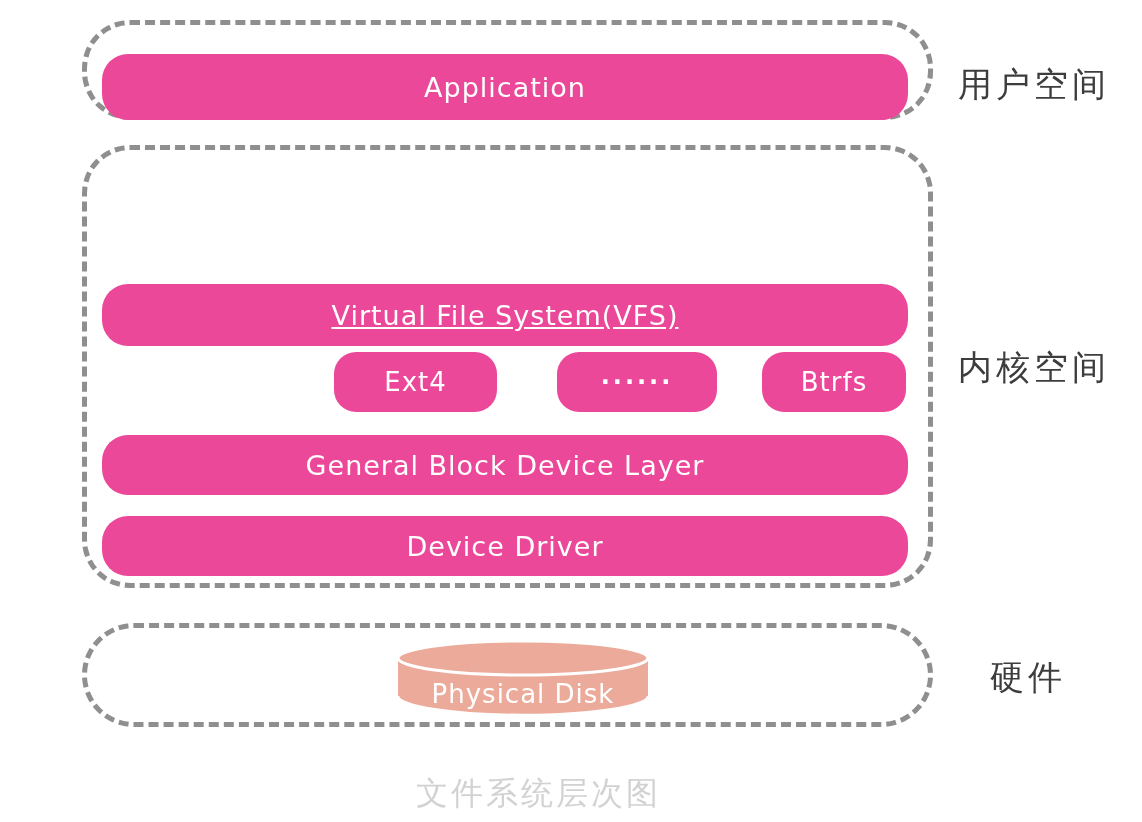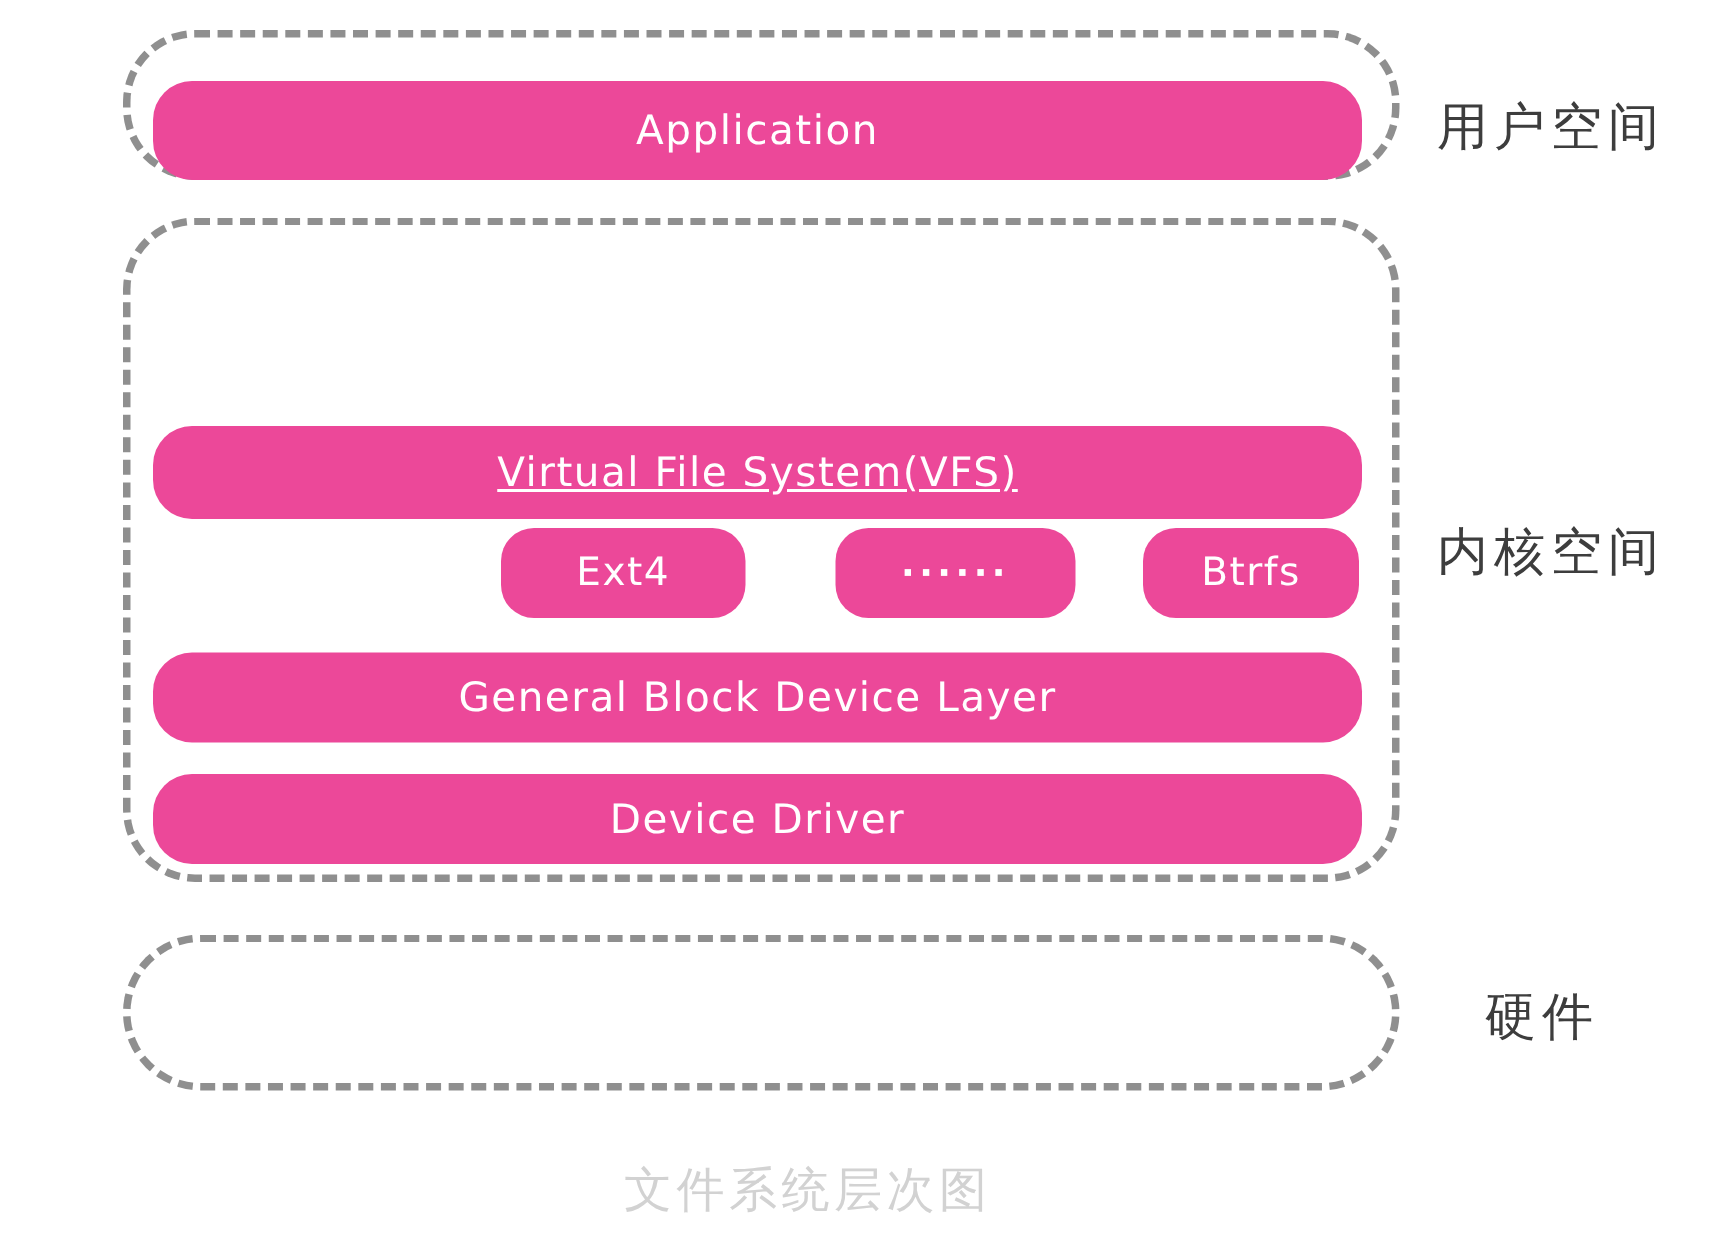--- a/index.html
+++ b/index.html
@@ -122,18 +122,29 @@
   </div>
 
   <div class="abs pill" style="left:102px; top:500px; width:806px; height:60px;">
     <span>Device Driver</span>
   </div>
 
   <div class="abs side-label" style="left:958px; top:345px;">内核空间</div>
 
   <div class="abs dashed-group" style="left:82px; top:623px; width:851px; height:104px; border-radius:52px;"></div>
 
+  <div class="abs disk-wrap">
+    <svg width="258" height="82" viewBox="0 0 258 82">
+
+      <path d="M4,20 L4,58 C4,68 60,77 129,77 C198,77 254,68 254,58 L254,20 Z" fill="#ecab9a"></path>
+
+      <path d="M4,58 C4,68 60,77 129,77 C198,77 254,68 254,58" fill="none" stroke="#ffffff" stroke-width="2.5"></path>
+
+      <ellipse cx="129" cy="20" rx="125" ry="17" fill="#ecab9a" stroke="#ffffff" stroke-width="3"></ellipse>
+    </svg>
+    <div class="disk-label">Physical Disk</div>
+  </div>
 
   <div class="abs side-label" style="left:990px; top:655px;">硬件</div>
 
   <div class="abs caption" style="left:416px; top:772px;">文件系统层次图</div>
 
 </div>
 
 </body></html>

